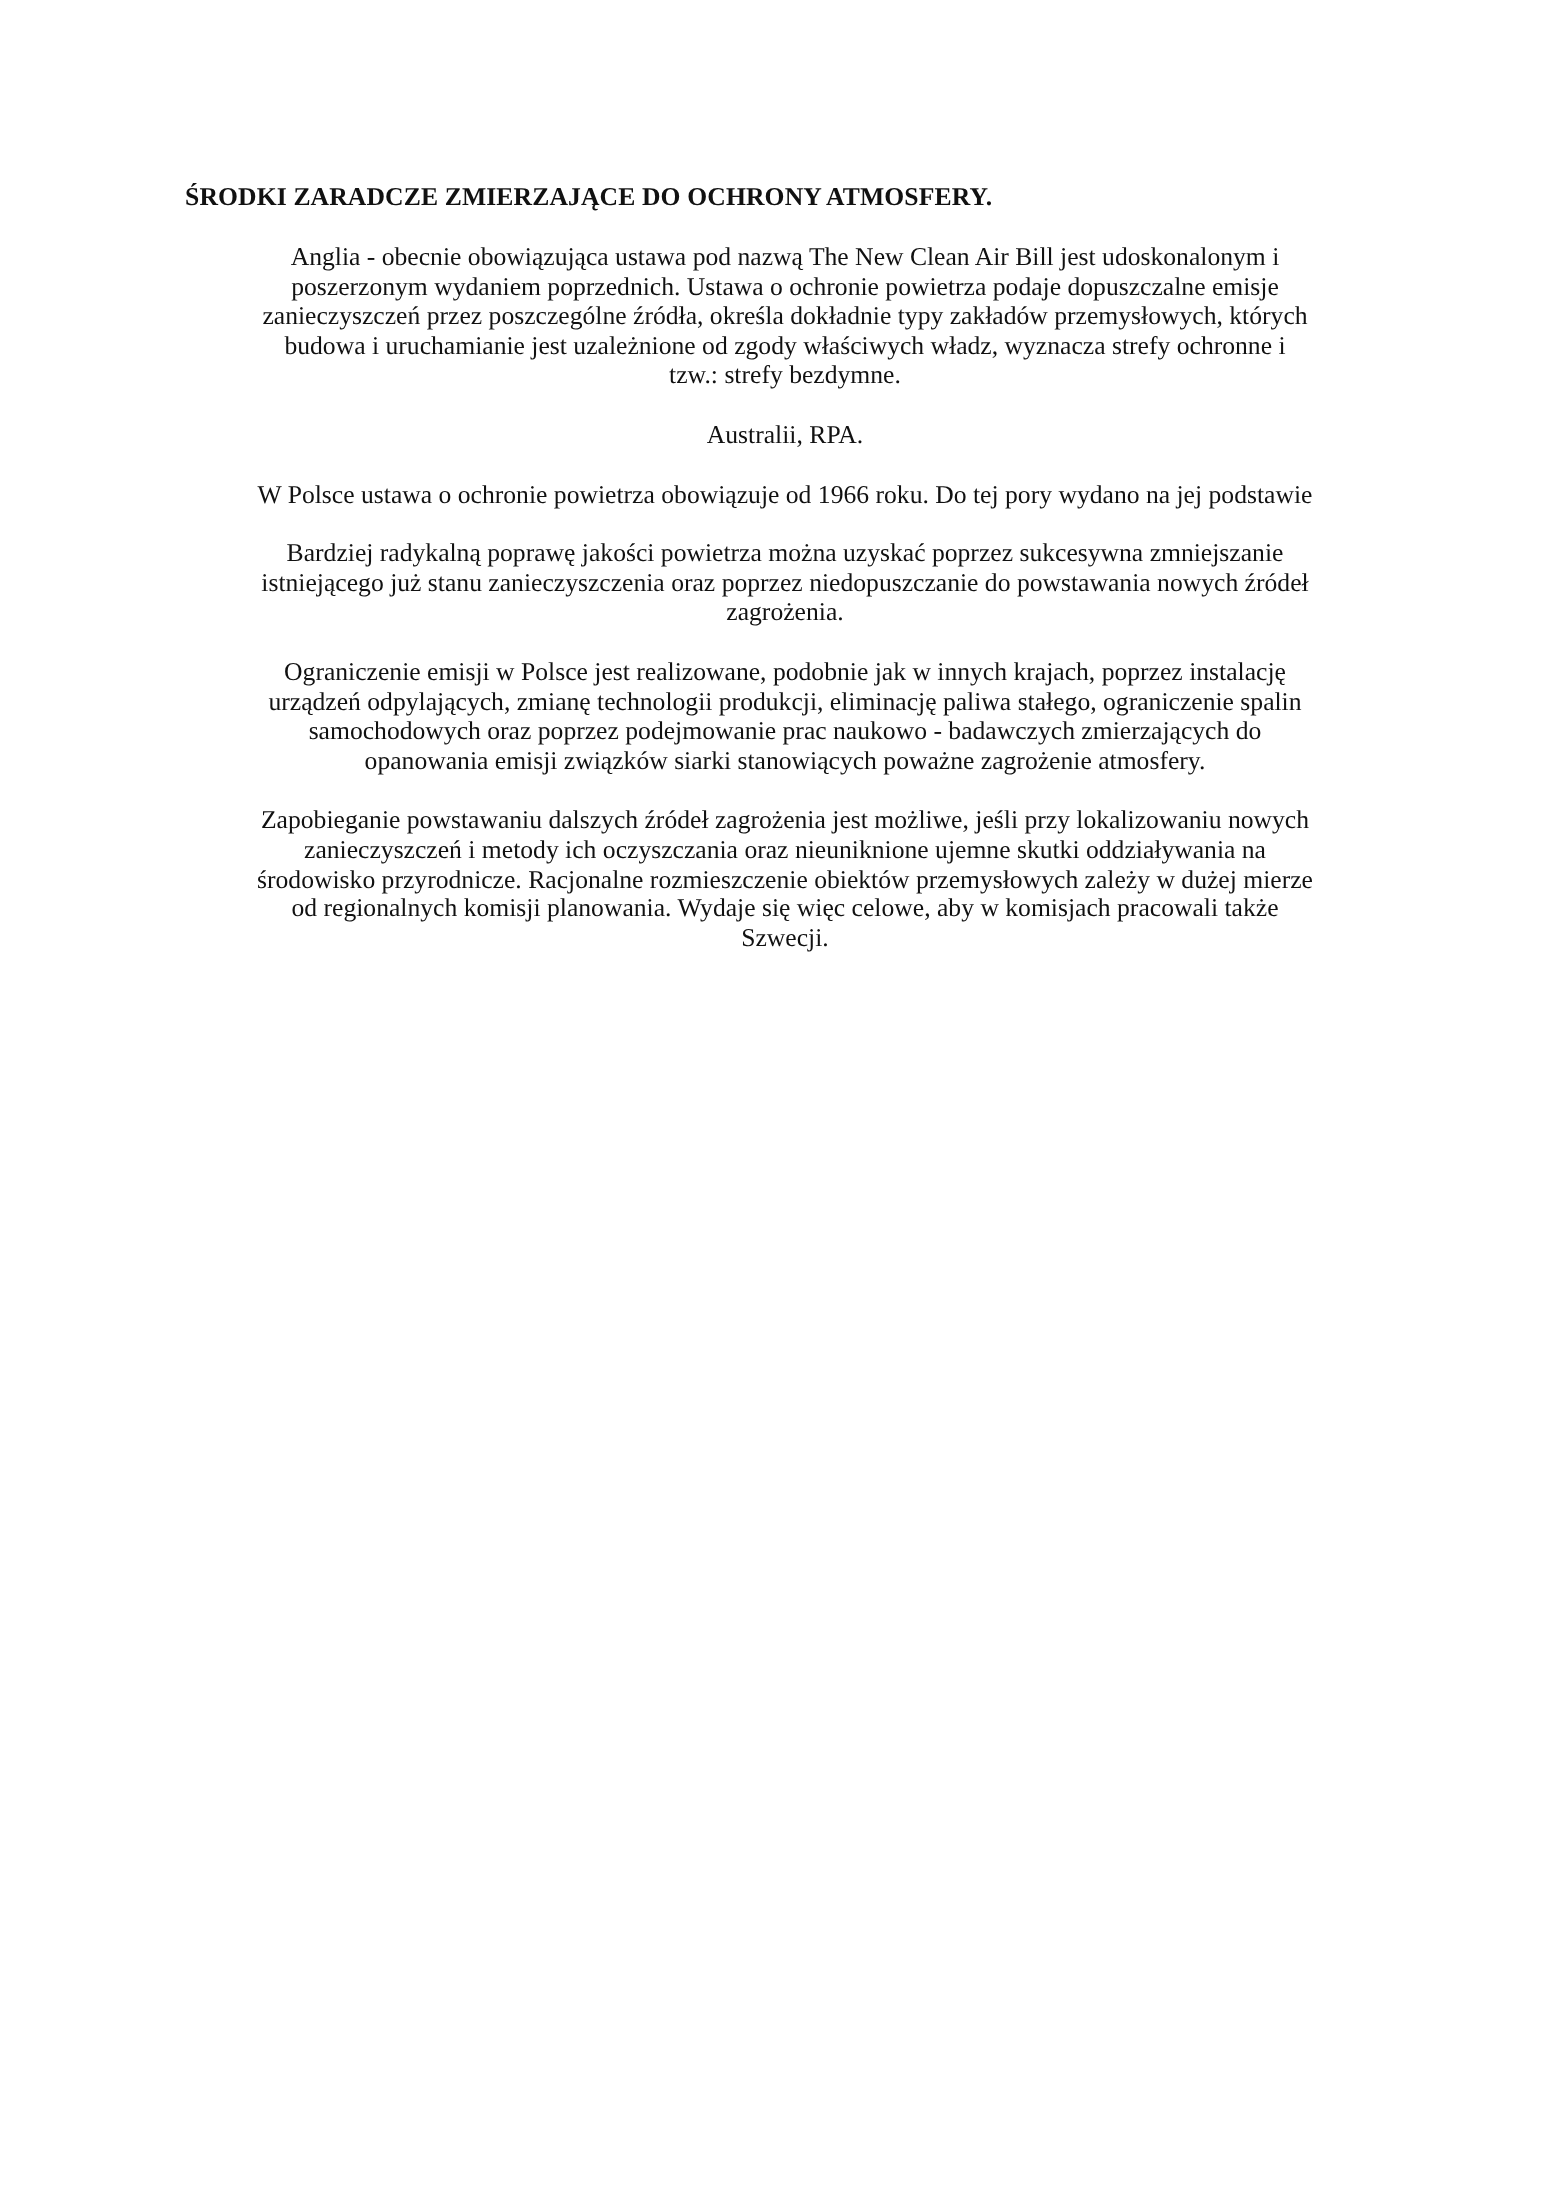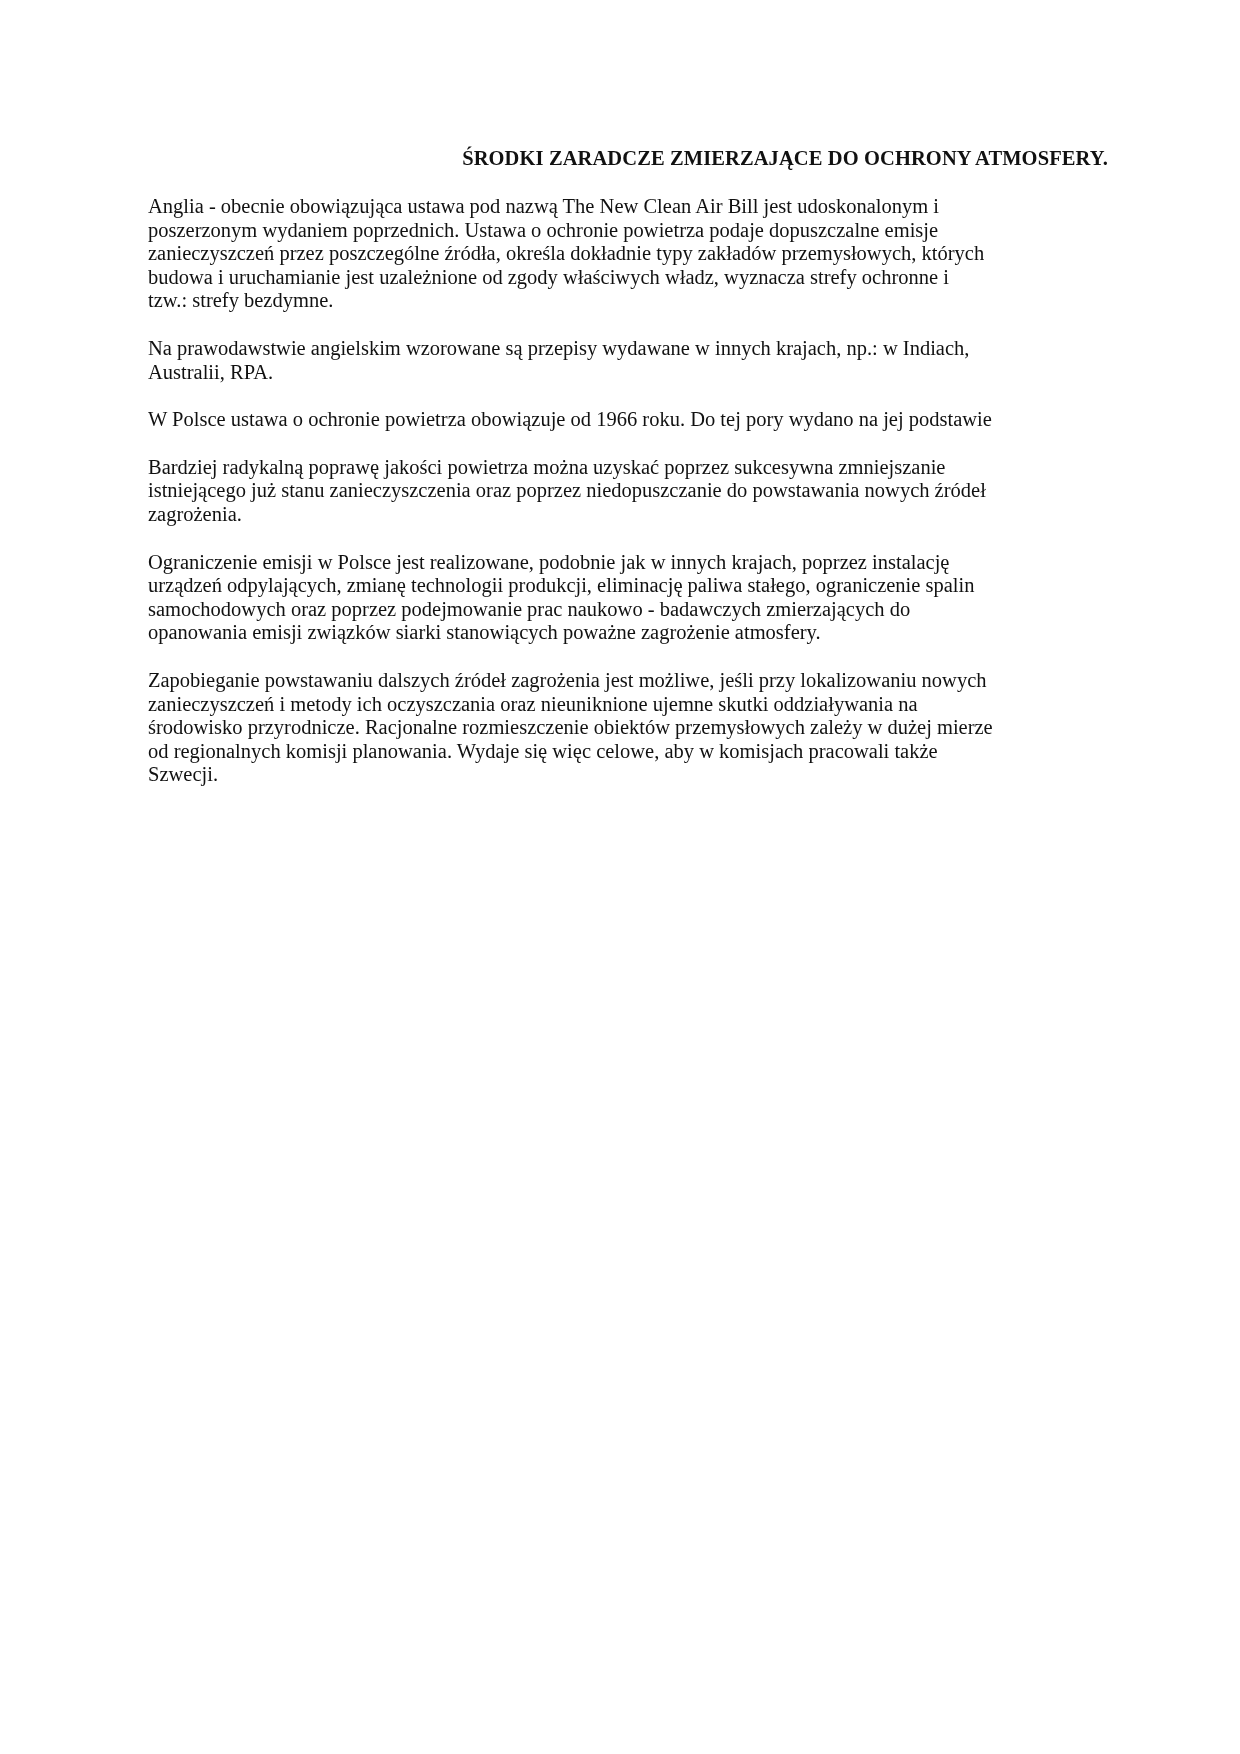--- a/index.html
+++ b/index.html
@@ -29,49 +29,48 @@
       top: 146px;
       width: 960px;
     }
     .title {
       font-size: 20.5px;
       font-weight: bold;
       line-height: 24px;
       margin: 0 0 25px 0;
       letter-spacing: 0.1px;
       white-space: nowrap;
-      text-align: right;
     }
     .para {
       margin: 0 0 24px 0;
       font-size: 20.5px;
       line-height: 23.6px;
     }
     .line {
       display: block;
       white-space: nowrap;
+      text-align: center;
     }
   </style>
 </head>
 <body>
 
 <div class="page">
   <div class="content">
     <div class="title">ŚRODKI ZARADCZE ZMIERZAJĄCE DO OCHRONY ATMOSFERY.</div>
 
     <p class="para">
       <span class="line">Anglia - obecnie obowiązująca ustawa pod nazwą The New Clean Air Bill jest udoskonalonym i</span>
       <span class="line">poszerzonym wydaniem poprzednich. Ustawa o ochronie powietrza podaje dopuszczalne emisje</span>
       <span class="line">zanieczyszczeń przez poszczególne źródła, określa dokładnie typy zakładów przemysłowych, których</span>
       <span class="line">budowa i uruchamianie jest uzależnione od zgody właściwych władz, wyznacza strefy ochronne i</span>
       <span class="line">tzw.: strefy bezdymne.</span>
     </p>
 
     <p class="para">
-      <span class="line">Na prawodawstwie angielskim wzorowane są przepisy wydawane w innych krajach, np.: w Indiach,</span>
       <span class="line">Australii, RPA.</span>
     </p>
 
     <p class="para">
       <span class="line">W Polsce ustawa o ochronie powietrza obowiązuje od 1966 roku. Do tej pory wydano na jej podstawie</span>
     </p>
 
     <p class="para">
       <span class="line">Bardziej radykalną poprawę jakości powietrza można uzyskać poprzez sukcesywna zmniejszanie</span>
       <span class="line">istniejącego już stanu zanieczyszczenia oraz poprzez niedopuszczanie do powstawania nowych źródeł</span>

